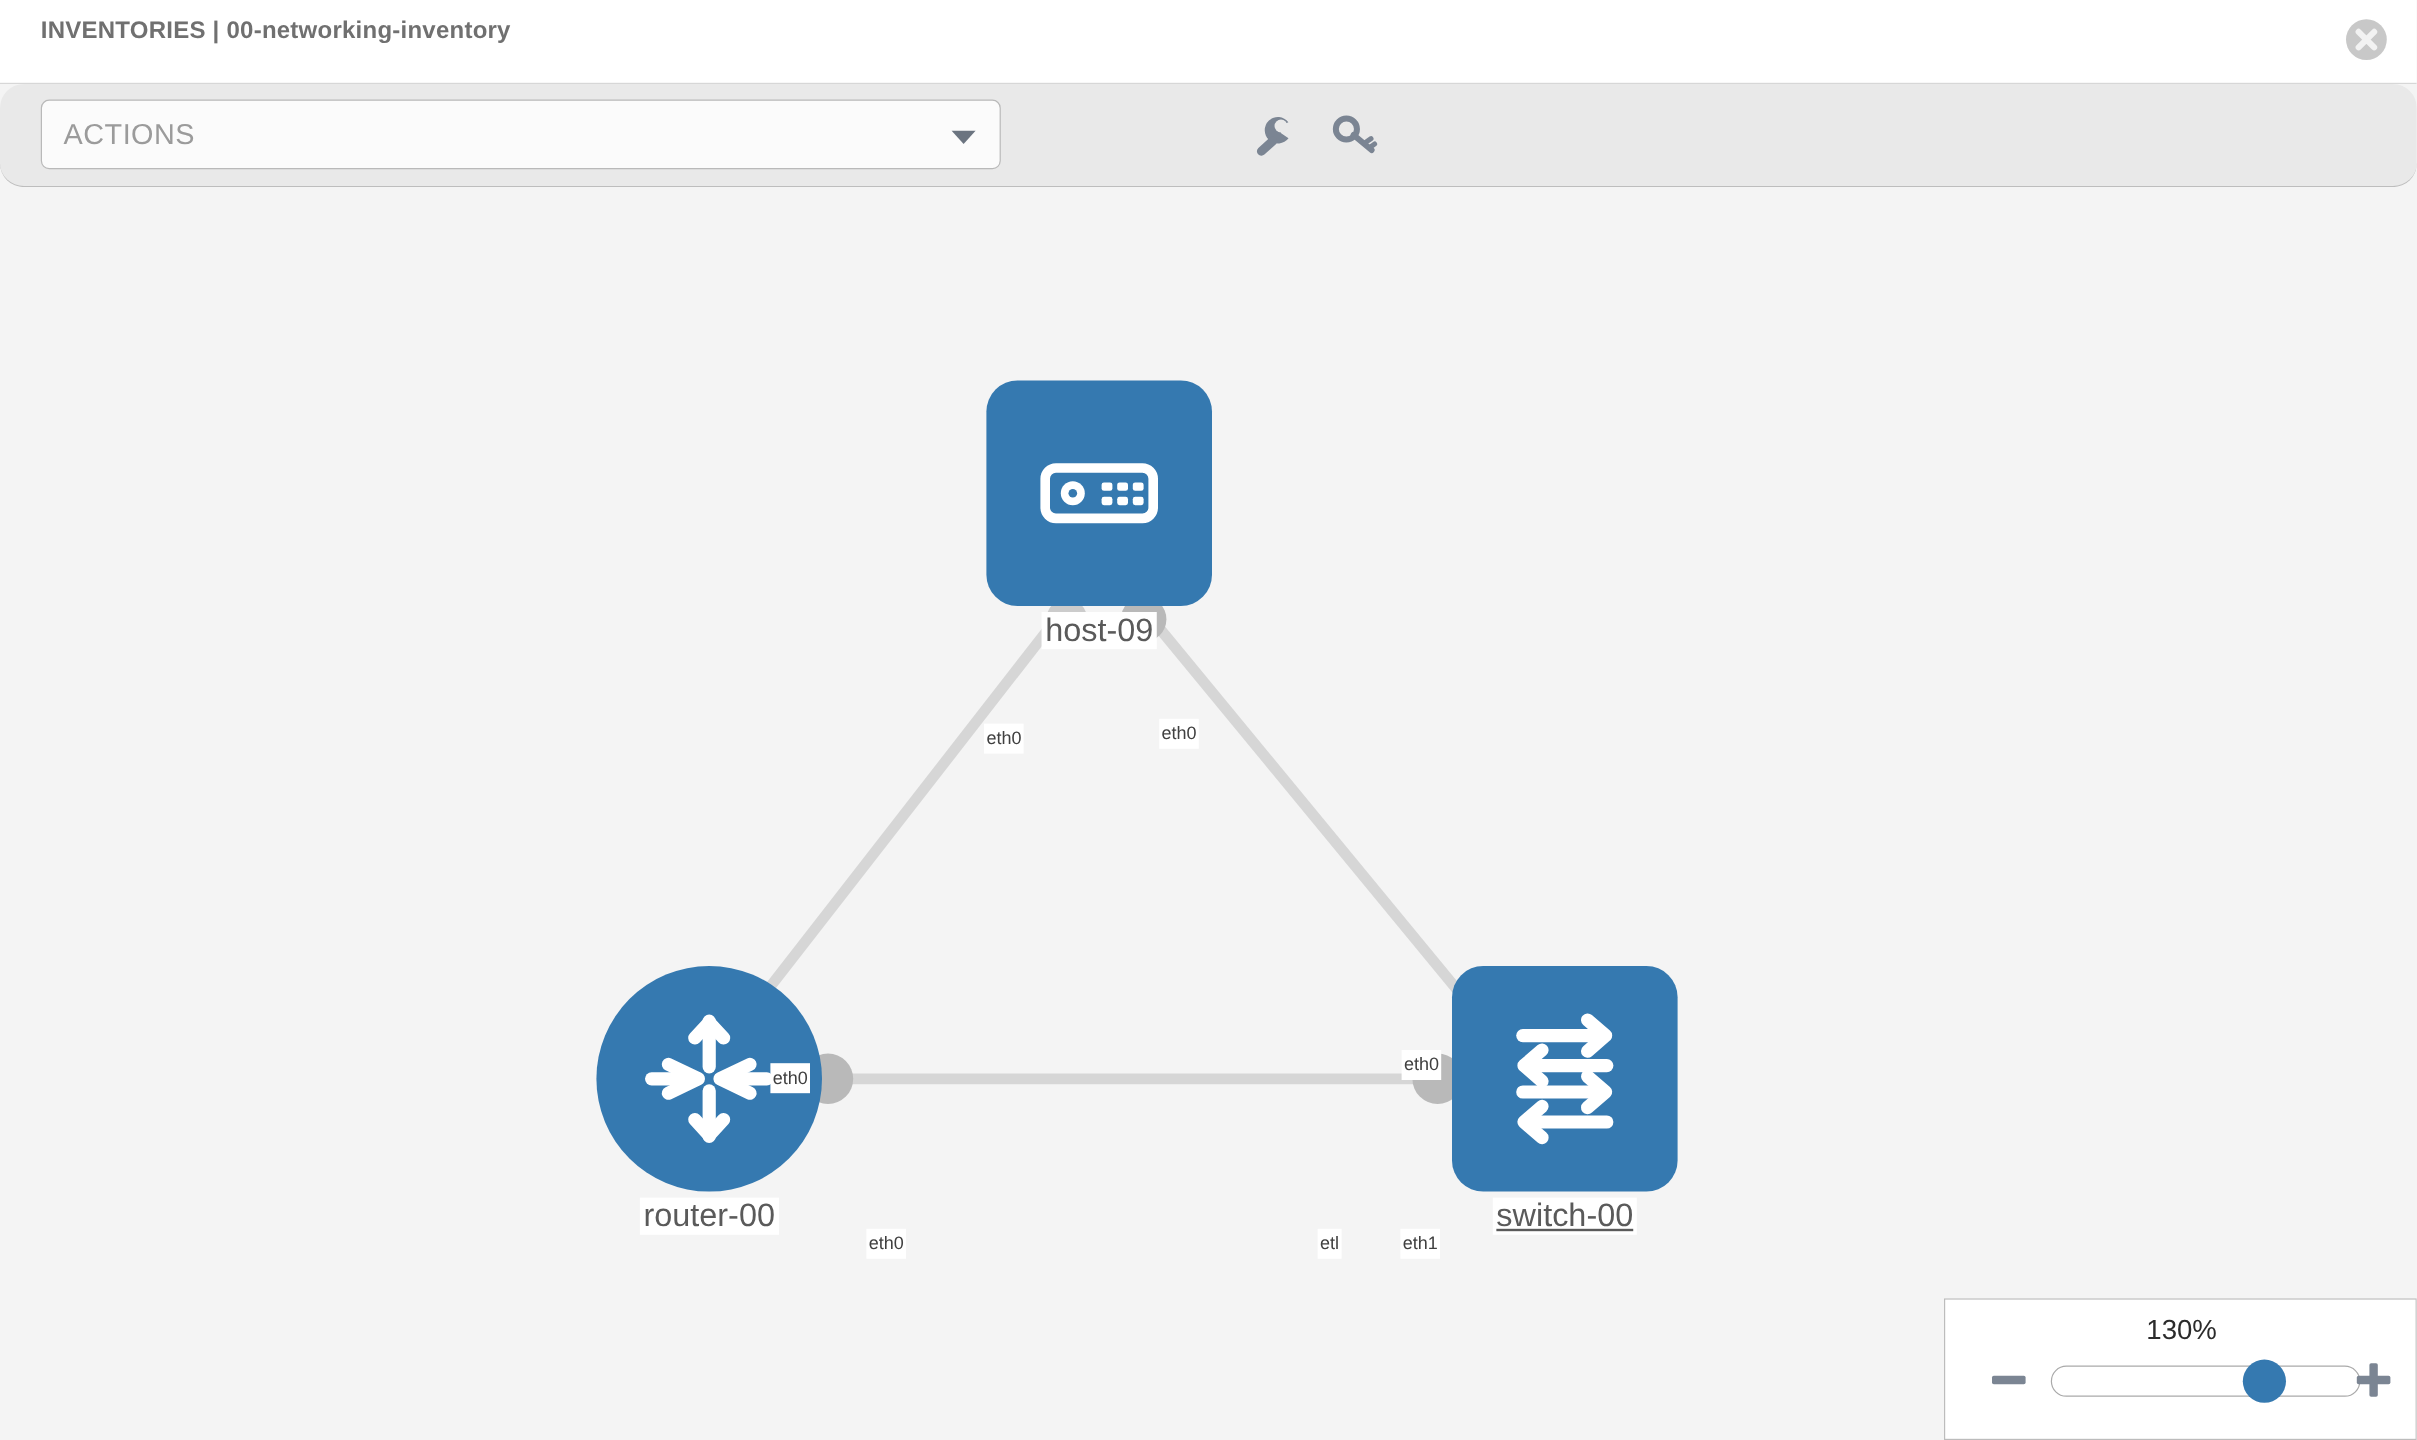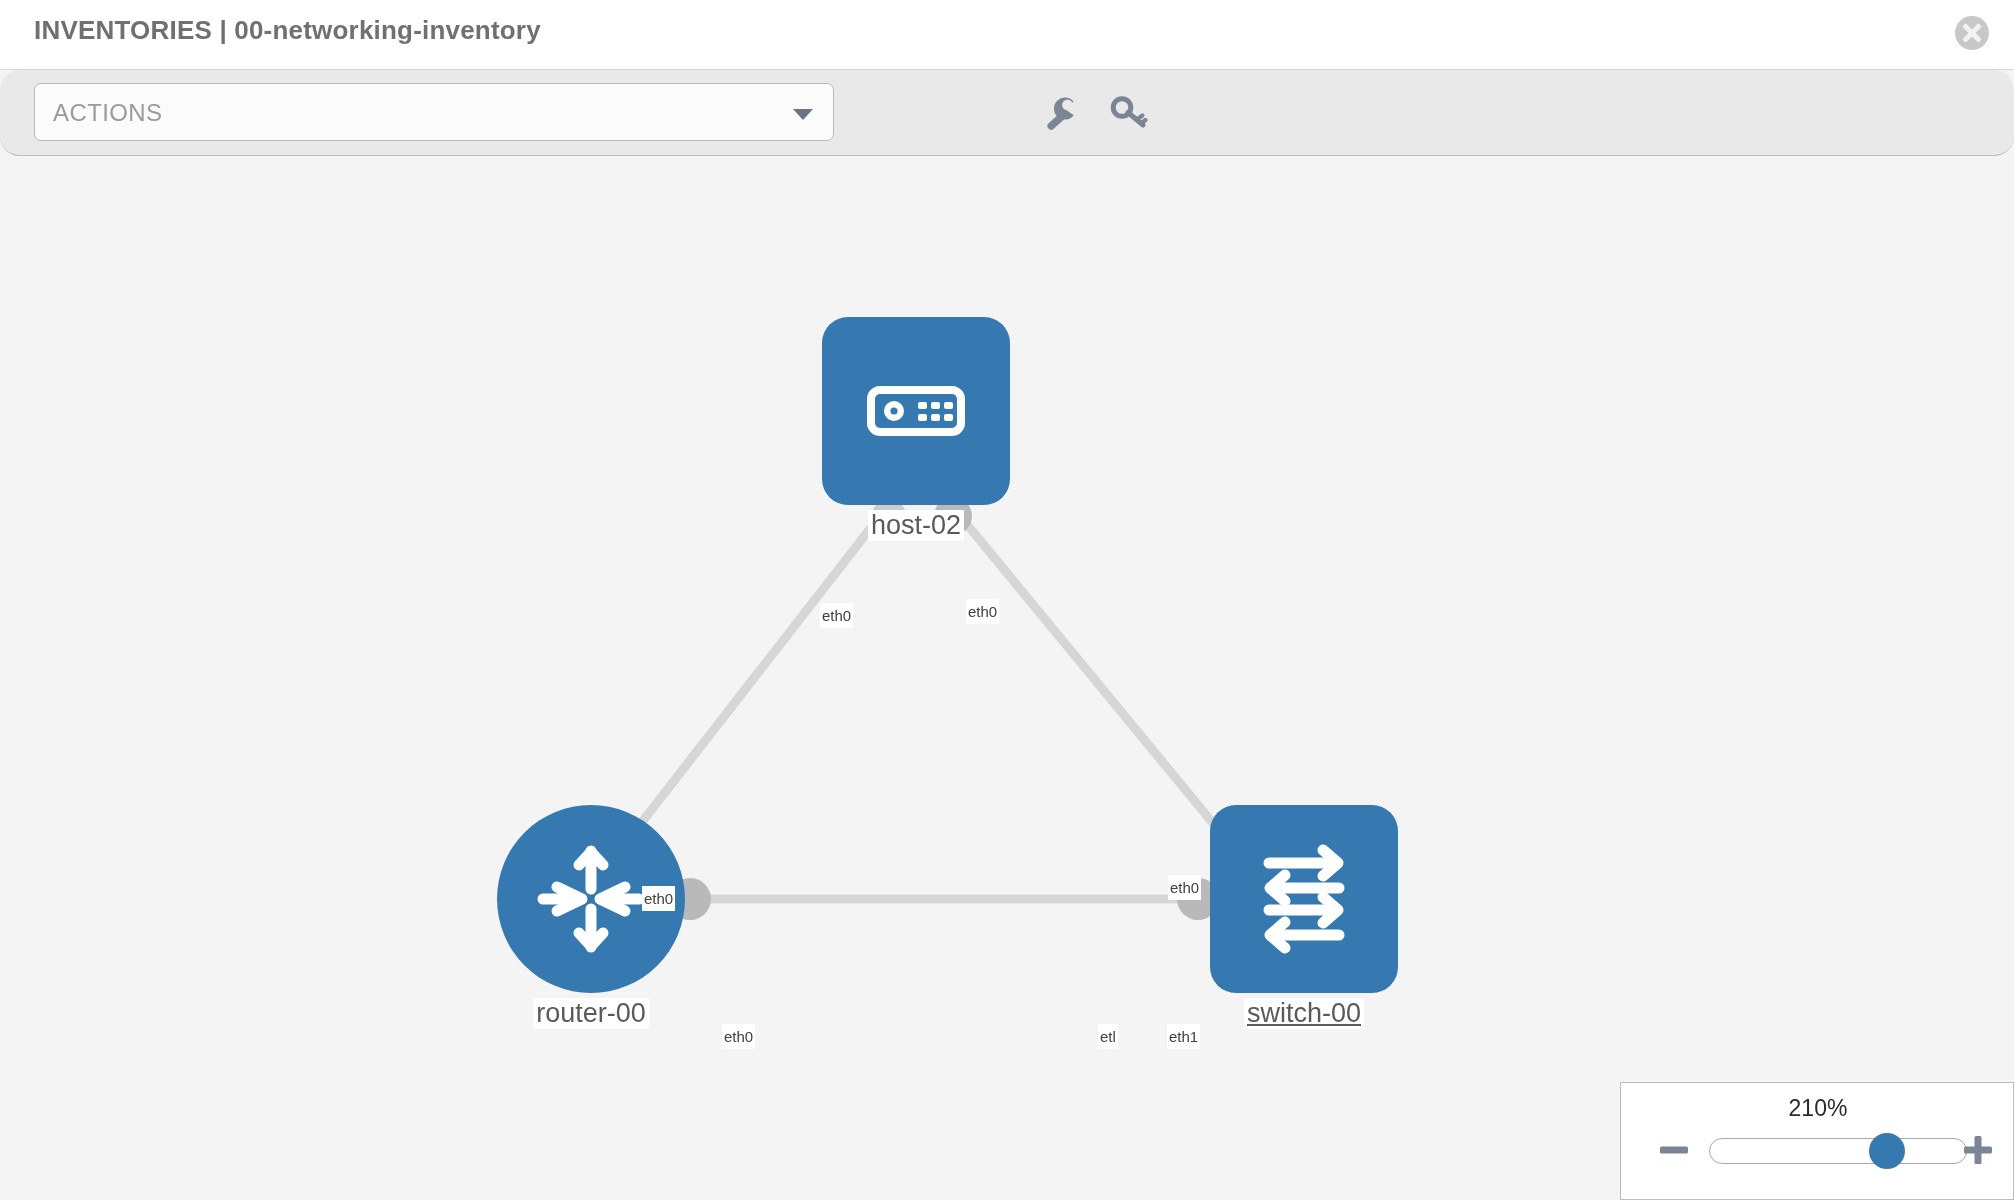--- a/index.html
+++ b/index.html
@@ -13,21 +13,21 @@
   #app { position: relative; width: 2014px; height: 1200px; background: #f4f4f4; }
 
   
   .titlebar {
     position: absolute; left: 0; top: 0; width: 2014px; height: 70px;
     background: #ffffff;
     border-bottom: 1px solid #d7d7d7;
   }
   .titlebar-text {
     position: absolute; left: 34px; top: 15px;
-    font-size: 26px; font-weight: bold; color: #707070;
+    font-size: 20px; font-weight: bold; color: #707070;
     letter-spacing: 0.2px; white-space: nowrap;
   }
   .close-icon {
     position: absolute; right: 22px; top: 13px;
     width: 40px; height: 40px; cursor: pointer;
   }
 
   
   .toolbar {
     position: absolute; left: 0; top: 70px; width: 2014px; height: 86px;
@@ -205,21 +205,21 @@
           <circle cx="33" cy="55" r="10" fill="#ffffff"></circle>
           <circle cx="33" cy="55" r="3.6" fill="#3579b0"></circle>
           <rect x="57" y="46" width="9" height="7" rx="2" fill="#ffffff"></rect>
           <rect x="70" y="46" width="9" height="7" rx="2" fill="#ffffff"></rect>
           <rect x="83" y="46" width="9" height="7" rx="2" fill="#ffffff"></rect>
           <rect x="57" y="58" width="9" height="7" rx="2" fill="#ffffff"></rect>
           <rect x="70" y="58" width="9" height="7" rx="2" fill="#ffffff"></rect>
           <rect x="83" y="58" width="9" height="7" rx="2" fill="#ffffff"></rect>
         </svg>
       </div>
-      <div class="node-label" style="top:193px;">host-02</div>
+      <div class="node-label" style="top:193px;">host-09</div>
     </div>
 
     <div class="node" style="left:497px; top:649px; width:188px; height:188px;">
       <div class="node-shape shape-round" style="width:188px; height:188px;">
         <svg width="120" height="120" viewBox="0 0 120 120">
           <g stroke="#ffffff" stroke-width="11" stroke-linecap="round" stroke-linejoin="round" fill="none">
             <path d="M60 12 V50"></path>
             <path d="M48 26 L60 13 L72 26"></path>
             <path d="M60 108 V70"></path>
             <path d="M48 94 L60 107 L72 94"></path>
@@ -254,21 +254,21 @@
     <span class="port-label" style="left:820px; top:447px;">eth0</span>
     <span class="port-label" style="left:966px; top:443px;">eth0</span>
     <span class="port-label" style="left:642px; top:730px;">eth0</span>
     <span class="port-label" style="left:1168px; top:719px;">eth0</span>
     <span class="port-label" style="left:722px; top:868px;">eth0</span>
     <span class="port-label" style="left:1098px; top:868px;">etl</span>
     <span class="port-label" style="left:1119px; top:868px;margin-left:48px;">eth1</span>
   </div>
 
   <div class="zoom-panel">
-    <div class="zoom-level">210%</div>
+    <div class="zoom-level">130%</div>
 
     <div class="zoom-minus">
       <svg width="34" height="34" viewBox="0 0 34 34">
         <rect x="3" y="13.5" width="28" height="7" rx="1.5" fill="#7b8593"></rect>
       </svg>
     </div>
 
     <div class="zoom-slider">
       <div class="zoom-thumb" style="left:62%;"></div>
     </div>

